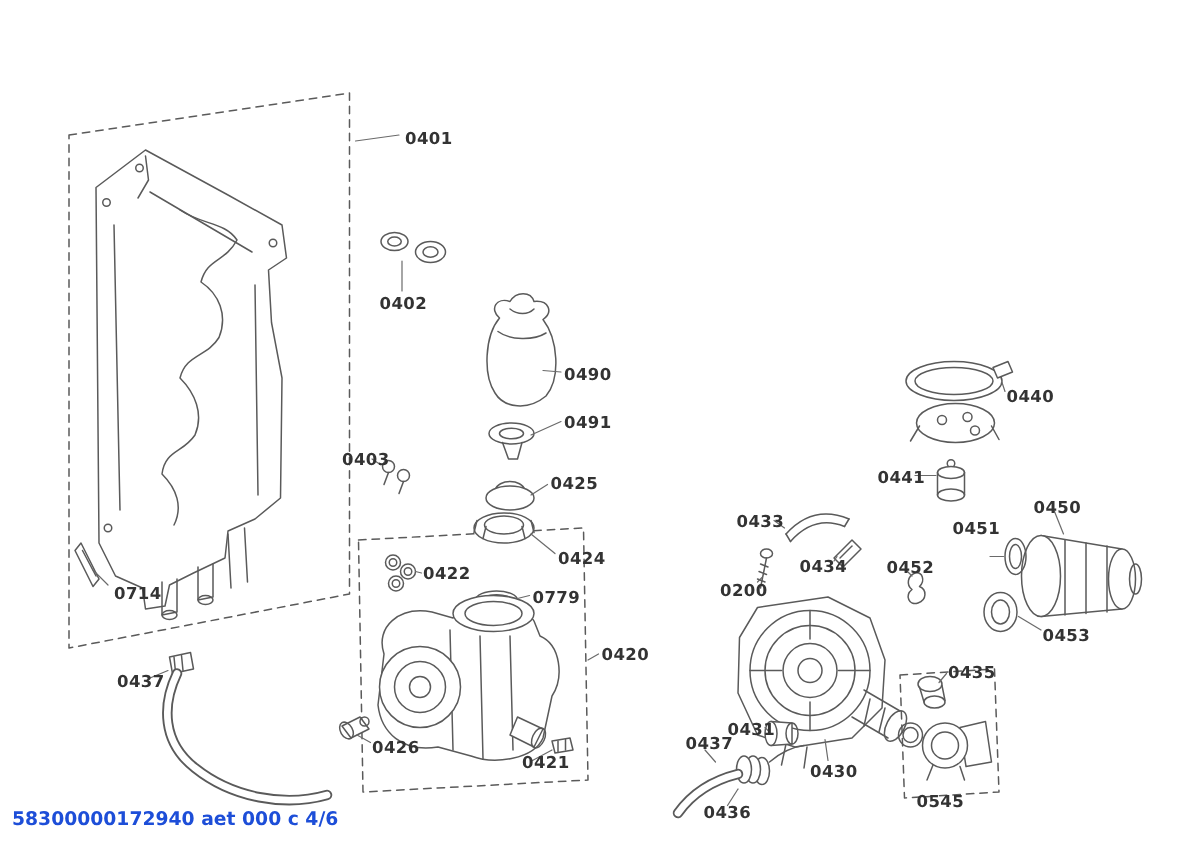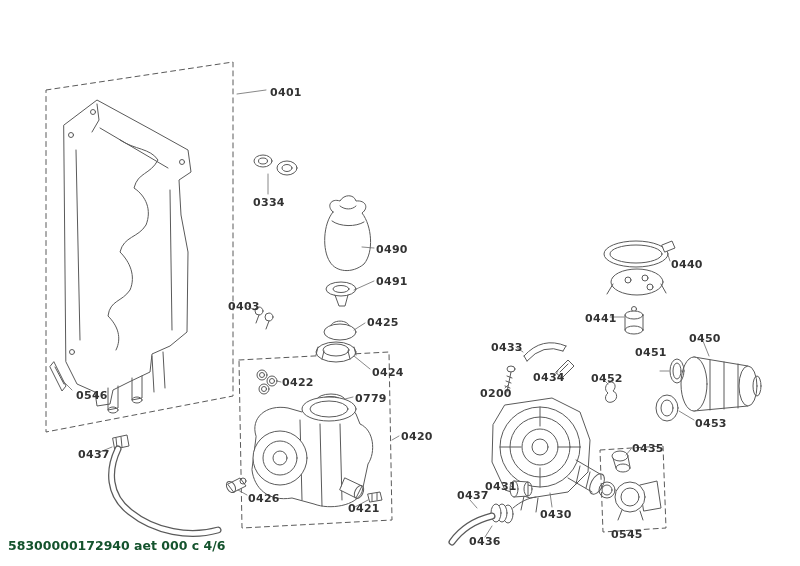--- a/index.html
+++ b/index.html
@@ -21,21 +21,21 @@
     font-size:11px;
     letter-spacing:0.3px;
     color:#333333;
     white-space:nowrap;
   }
   .footer{
     position:absolute;
     left:8px;
     top:538px;
     font-size:12.5px;
-    color:#14532d;
+    color:#1d4ed8;
   }
 </style>
 </head>
 <body>
 
 <div class="canvas">
 
   <svg width="800" height="566" viewBox="0 0 800 566">
     <g fill="none" stroke="#5a5a5a" stroke-width="1" stroke-linejoin="round" stroke-linecap="round">
 
@@ -281,29 +281,29 @@
         <path d="M552,507 L550,493"></path>
         <path d="M510,485 L512,487"></path>
         <path d="M470,500 L477,508"></path>
         <path d="M485,537 L492,526"></path>
       </g>
     </g>
   </svg>
 
   <div id="labels-layer">
       <span class="part-label" style="left: 270px; top: 86px;">0401</span>
-      <span class="part-label" style="left: 253px; top: 196px;">0334</span>
+      <span class="part-label" style="left: 253px; top: 196px;">0402</span>
       <span class="part-label" style="left: 376px; top: 243px;">0490</span>
       <span class="part-label" style="left: 376px; top: 275px;">0491</span>
       <span class="part-label" style="left: 228px; top: 300px;">0403</span>
       <span class="part-label" style="left: 367px; top: 316px;">0425</span>
       <span class="part-label" style="left: 372px; top: 366px;">0424</span>
       <span class="part-label" style="left: 282px; top: 376px;">0422</span>
       <span class="part-label" style="left: 355px; top: 392px;">0779</span>
-      <span class="part-label" style="left: 76px; top: 389px;">0546</span>
+      <span class="part-label" style="left: 76px; top: 389px;">0714</span>
       <span class="part-label" style="left: 78px; top: 448px;">0437</span>
       <span class="part-label" style="left: 401px; top: 430px;">0420</span>
       <span class="part-label" style="left: 248px; top: 492px;">0426</span>
       <span class="part-label" style="left: 348px; top: 502px;">0421</span>
       <span class="part-label" style="left: 491px; top: 341px;">0433</span>
       <span class="part-label" style="left: 533px; top: 371px;">0434</span>
       <span class="part-label" style="left: 480px; top: 387px;">0200</span>
       <span class="part-label" style="left: 591px; top: 372px;">0452</span>
       <span class="part-label" style="left: 671px; top: 258px; text-align: center;">0440</span>
       <span class="part-label" style="left: 585px; top: 312px;">0441</span>

